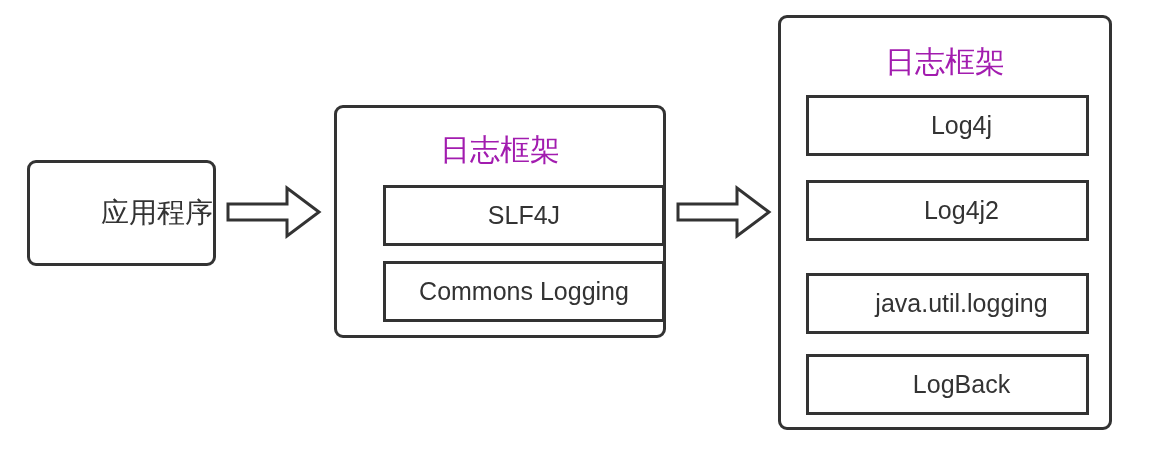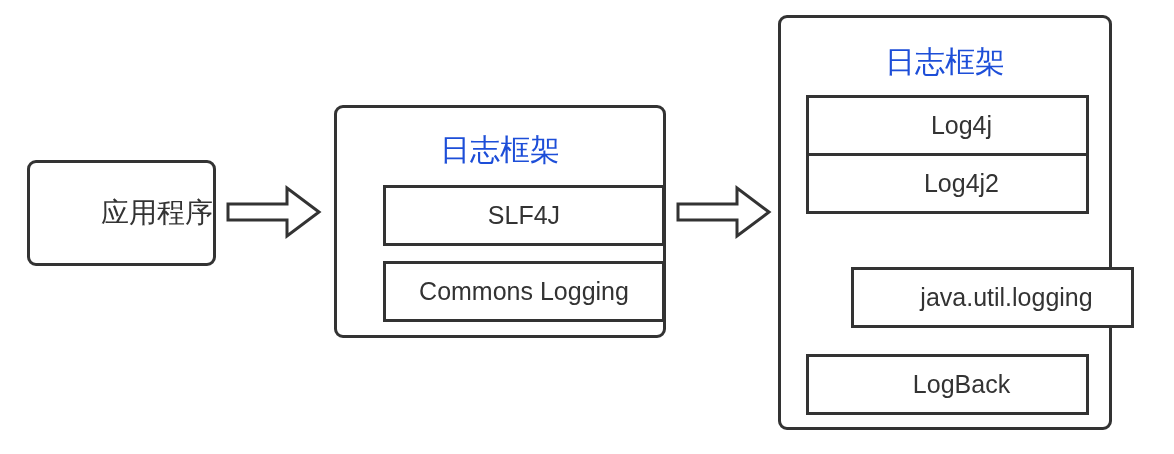--- a/index.html
+++ b/index.html
@@ -37,40 +37,40 @@
   }
   .framework-box {
     left: 778px; top: 15px;
     width: 334px; height: 415px;
   }
   .group-title {
     position: absolute;
     left: 0; right: 0;
     text-align: center;
     font-size: 30px;
-    color: #1d4ed8;
+    color: #a21caf;
   }
   .facade-box .group-title { top: 22px; }
   .framework-box .group-title { top: 24px; }
   .inner {
     position: absolute;
     border: 3px solid #333333;
     background: #ffffff;
     box-sizing: border-box;
     display: flex; align-items: center; justify-content: center;
     font-size: 25px;
     color: #333333;
   }
   .facade-box .inner { left: 24px; width: 282px; height: 61px; margin-left: 22px; }
   .inner.slf4j   { top: 77px; }
   .inner.commons { top: 153px; }
   .framework-box .inner { left: 25px; width: 283px; height: 61px; padding-left: 28px; }
   .inner.log4j   { top: 77px; }
-  .inner.log4j2  { top: 135px; text-align: center; }
-  .inner.jul     { top: 249px; margin-left: 45px; }
+  .inner.log4j2  { top: 162px; text-align: center; }
+  .inner.jul     { top: 255px; }
   .inner.logback { top: 336px; }
   .arrow {
     position: absolute;
     width: 96px; height: 54px;
   }
   .arrow-1 { left: 226px; top: 185px; }
   .arrow-2 { left: 676px; top: 185px; }
 </style>
 </head>
 <body>

